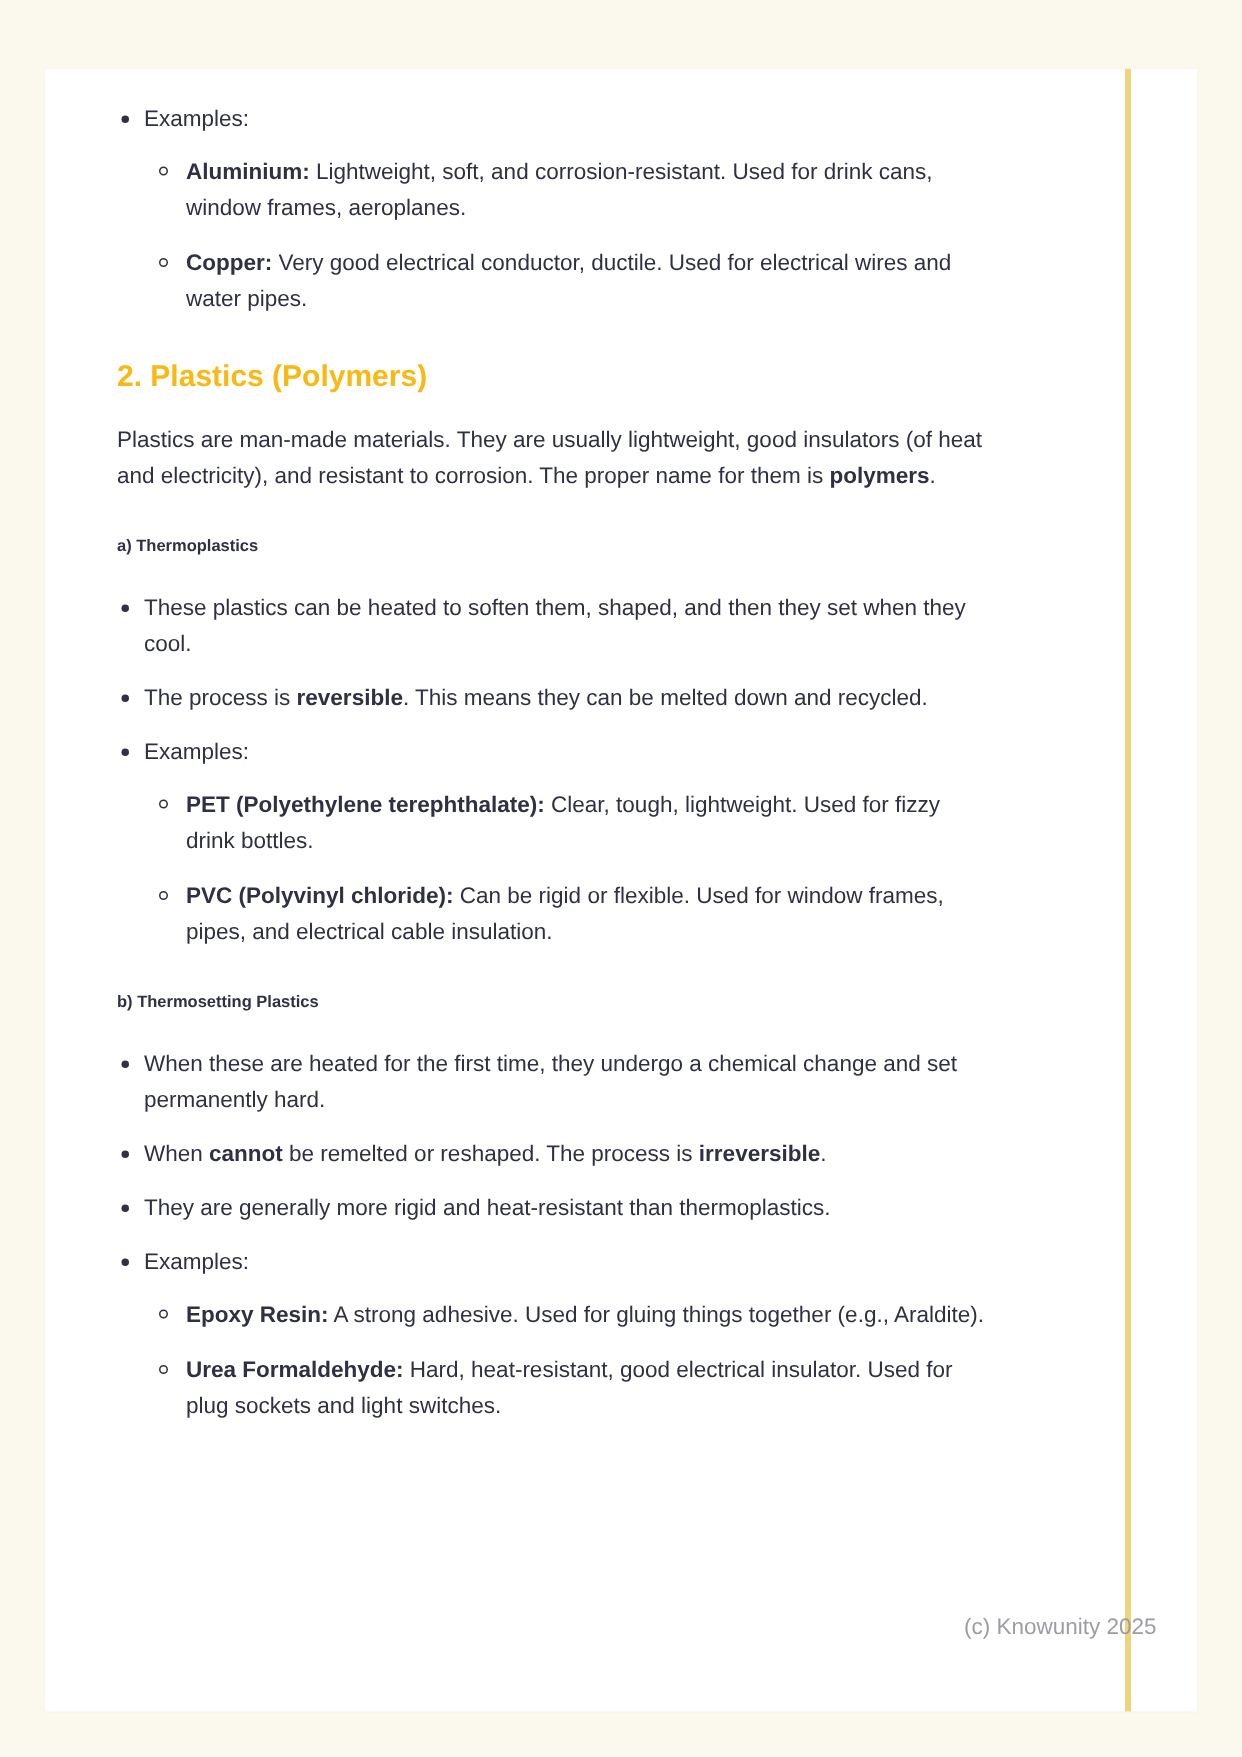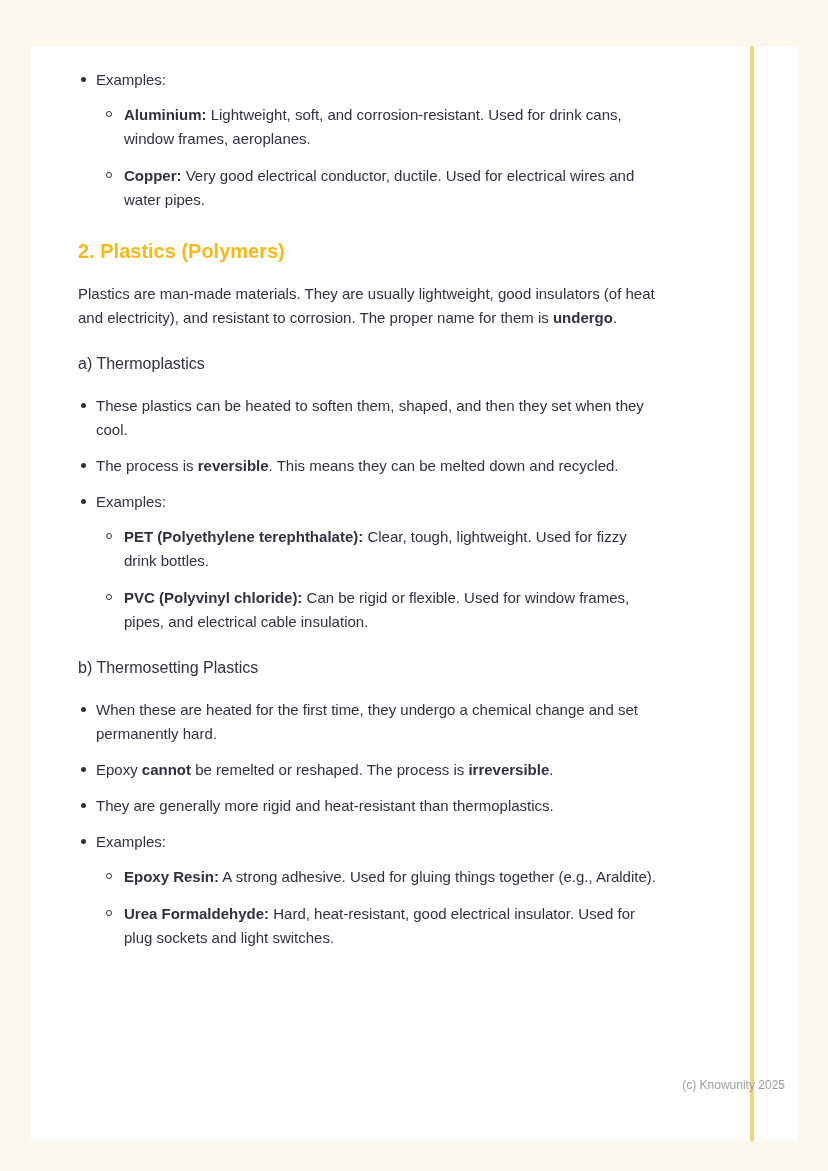--- a/index.html
+++ b/index.html
@@ -76,42 +76,42 @@
     font-weight: 700;
   }
   h2 {
     color: var(--accent, #f9b915);
     font-size: 20px;
     line-height: 26px;
     font-weight: 700;
     margin: 26px 0 18px 0;
   }
   h3 {
-    font-size: 16px;
+    font-size: 11px;
     line-height: 24px;
-    font-weight: 400;
+    font-weight: 700;
     margin: 22px 0 18px 0;
   }
   p.intro {
     margin: 0 0 8px 0;
   }
   .accent-rule {
     position: absolute;
     top: 0;
     bottom: 0;
     right: 44px;
     width: 4px;
     background: var(--rule, #f0d47a);
     z-index: 1;
   }
   .footer-credit {
     position: absolute;
-    right: 13px;
+    right: 27px;
     bottom: 50px;
-    font-size: 12px;
+    font-size: 15px;
     line-height: 12px;
     color: #9b9da3;
     z-index: 2;
   }
 </style>
 </head>
 <body>
 
 <div class="page">
   <div class="accent-rule"></div>
@@ -128,21 +128,21 @@
           <li>
             <strong>Copper:</strong><span> Very good electrical conductor, ductile. Used for electrical wires and water pipes.</span>
           </li>
         </ul>
       </li>
     </ul>
 
     <h2>2. Plastics (Polymers)</h2>
 
     <p class="intro">
-      <span>Plastics are man-made materials. They are usually lightweight, good insulators (of heat and electricity), and resistant to corrosion. The proper name for them is </span><strong>undergo</strong><span>.</span>
+      <span>Plastics are man-made materials. They are usually lightweight, good insulators (of heat and electricity), and resistant to corrosion. The proper name for them is </span><strong>polymers</strong><span>.</span>
     </p>
 
     <h3>a) Thermoplastics</h3>
 
     <ul class="bullets">
       <li>
         <span>These plastics can be heated to soften them, shaped, and then they set when they cool.</span>
       </li>
       <li>
         <span>The process is </span><strong>reversible</strong><span>. This means they can be melted down and recycled.</span>
@@ -160,21 +160,21 @@
       </li>
     </ul>
 
     <h3>b) Thermosetting Plastics</h3>
 
     <ul class="bullets">
       <li>
         <span>When these are heated for the first time, they undergo a chemical change and set permanently hard.</span>
       </li>
       <li>
-        <span>Epoxy </span><strong>cannot</strong><span> be remelted or reshaped. The process is </span><strong>irreversible</strong><span>.</span>
+        <span>When </span><strong>cannot</strong><span> be remelted or reshaped. The process is </span><strong>irreversible</strong><span>.</span>
       </li>
       <li>
         <span>They are generally more rigid and heat-resistant than thermoplastics.</span>
       </li>
       <li>
         <span>Examples:</span>
         <ul class="sub">
           <li>
             <strong>Epoxy Resin:</strong><span> A strong adhesive. Used for gluing things together (e.g., Araldite).</span>
           </li>

